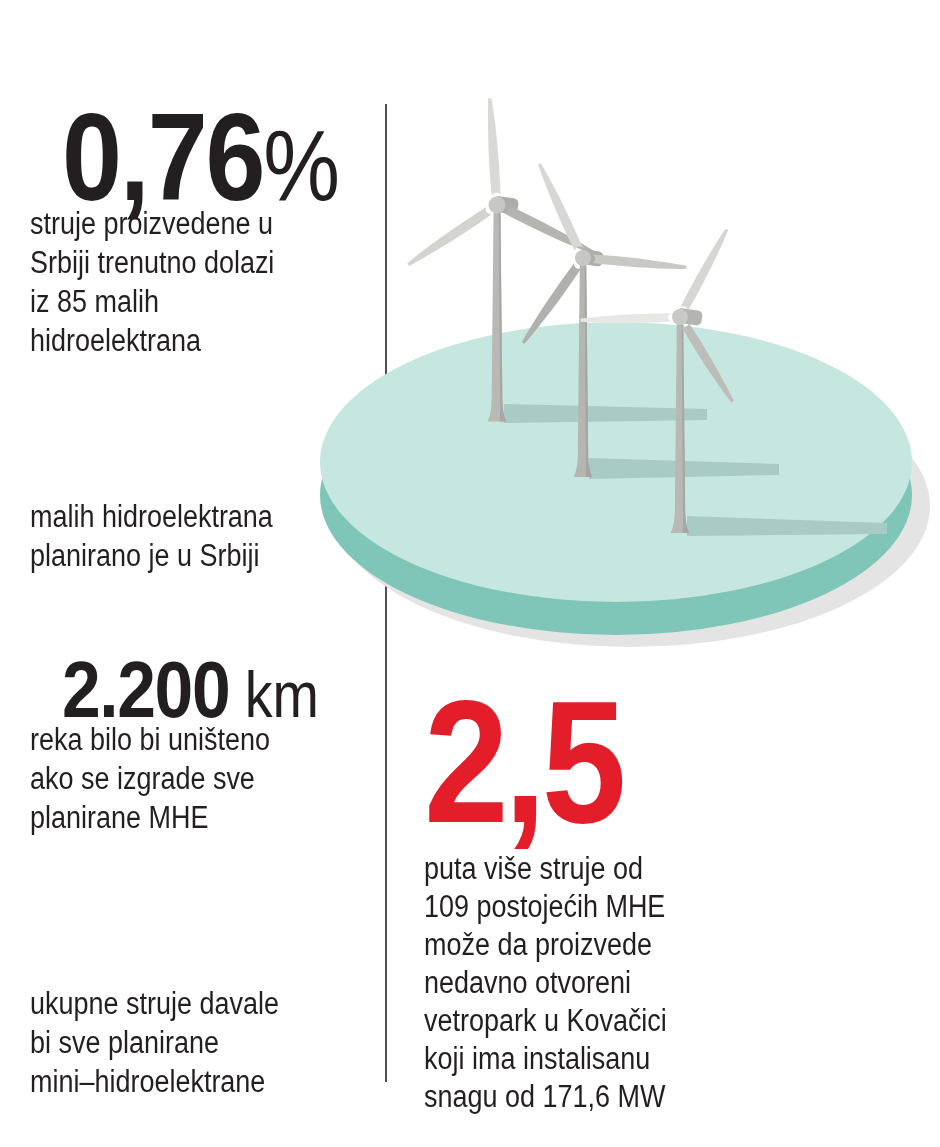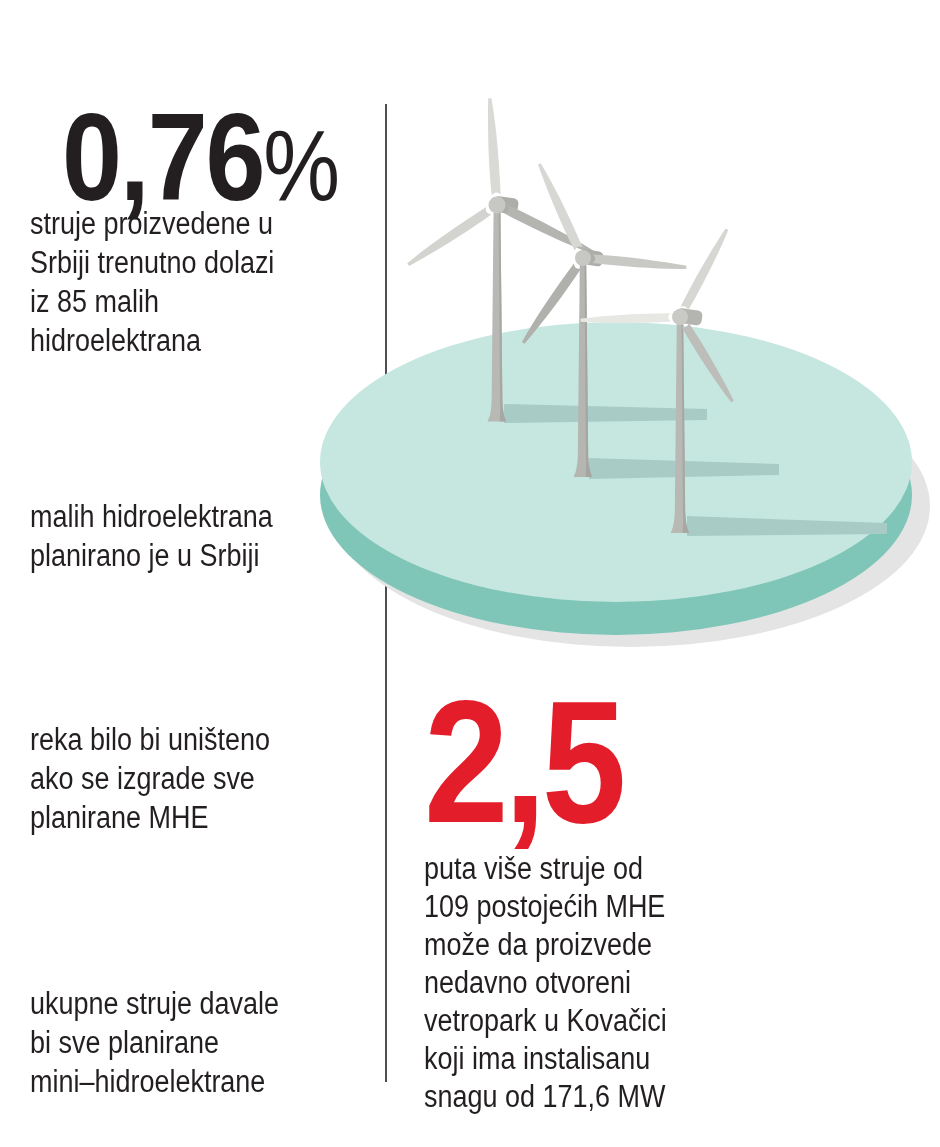--- a/index.html
+++ b/index.html
@@ -93,20 +93,23 @@
     <div class="num"><span>0,76</span><span class="unit">%</span></div>
   </div>
   <div class="desc" style="top:204px">struje proizvedene u
 Srbiji trenutno dolazi
 iz 85 malih
 hidroelektrana</div>
 
   <div class="desc" style="top:497px">malih hidroelektrana
 planirano je u Srbiji</div>
 
+  <div class="stat s3" style="top:650px">
+    <div class="num"><span>2.200</span><span class="unit"> km</span></div>
+  </div>
   <div class="desc" style="top:720px">reka bilo bi uništeno
 ako se izgrade sve
 planirane MHE</div>
 
   <div class="desc" style="top:984px">ukupne struje davale
 bi sve planirane
 mini–hidroelektrane</div>
 
   <div class="hl-num">2,5</div>
   <div class="hl-desc">puta više struje od

